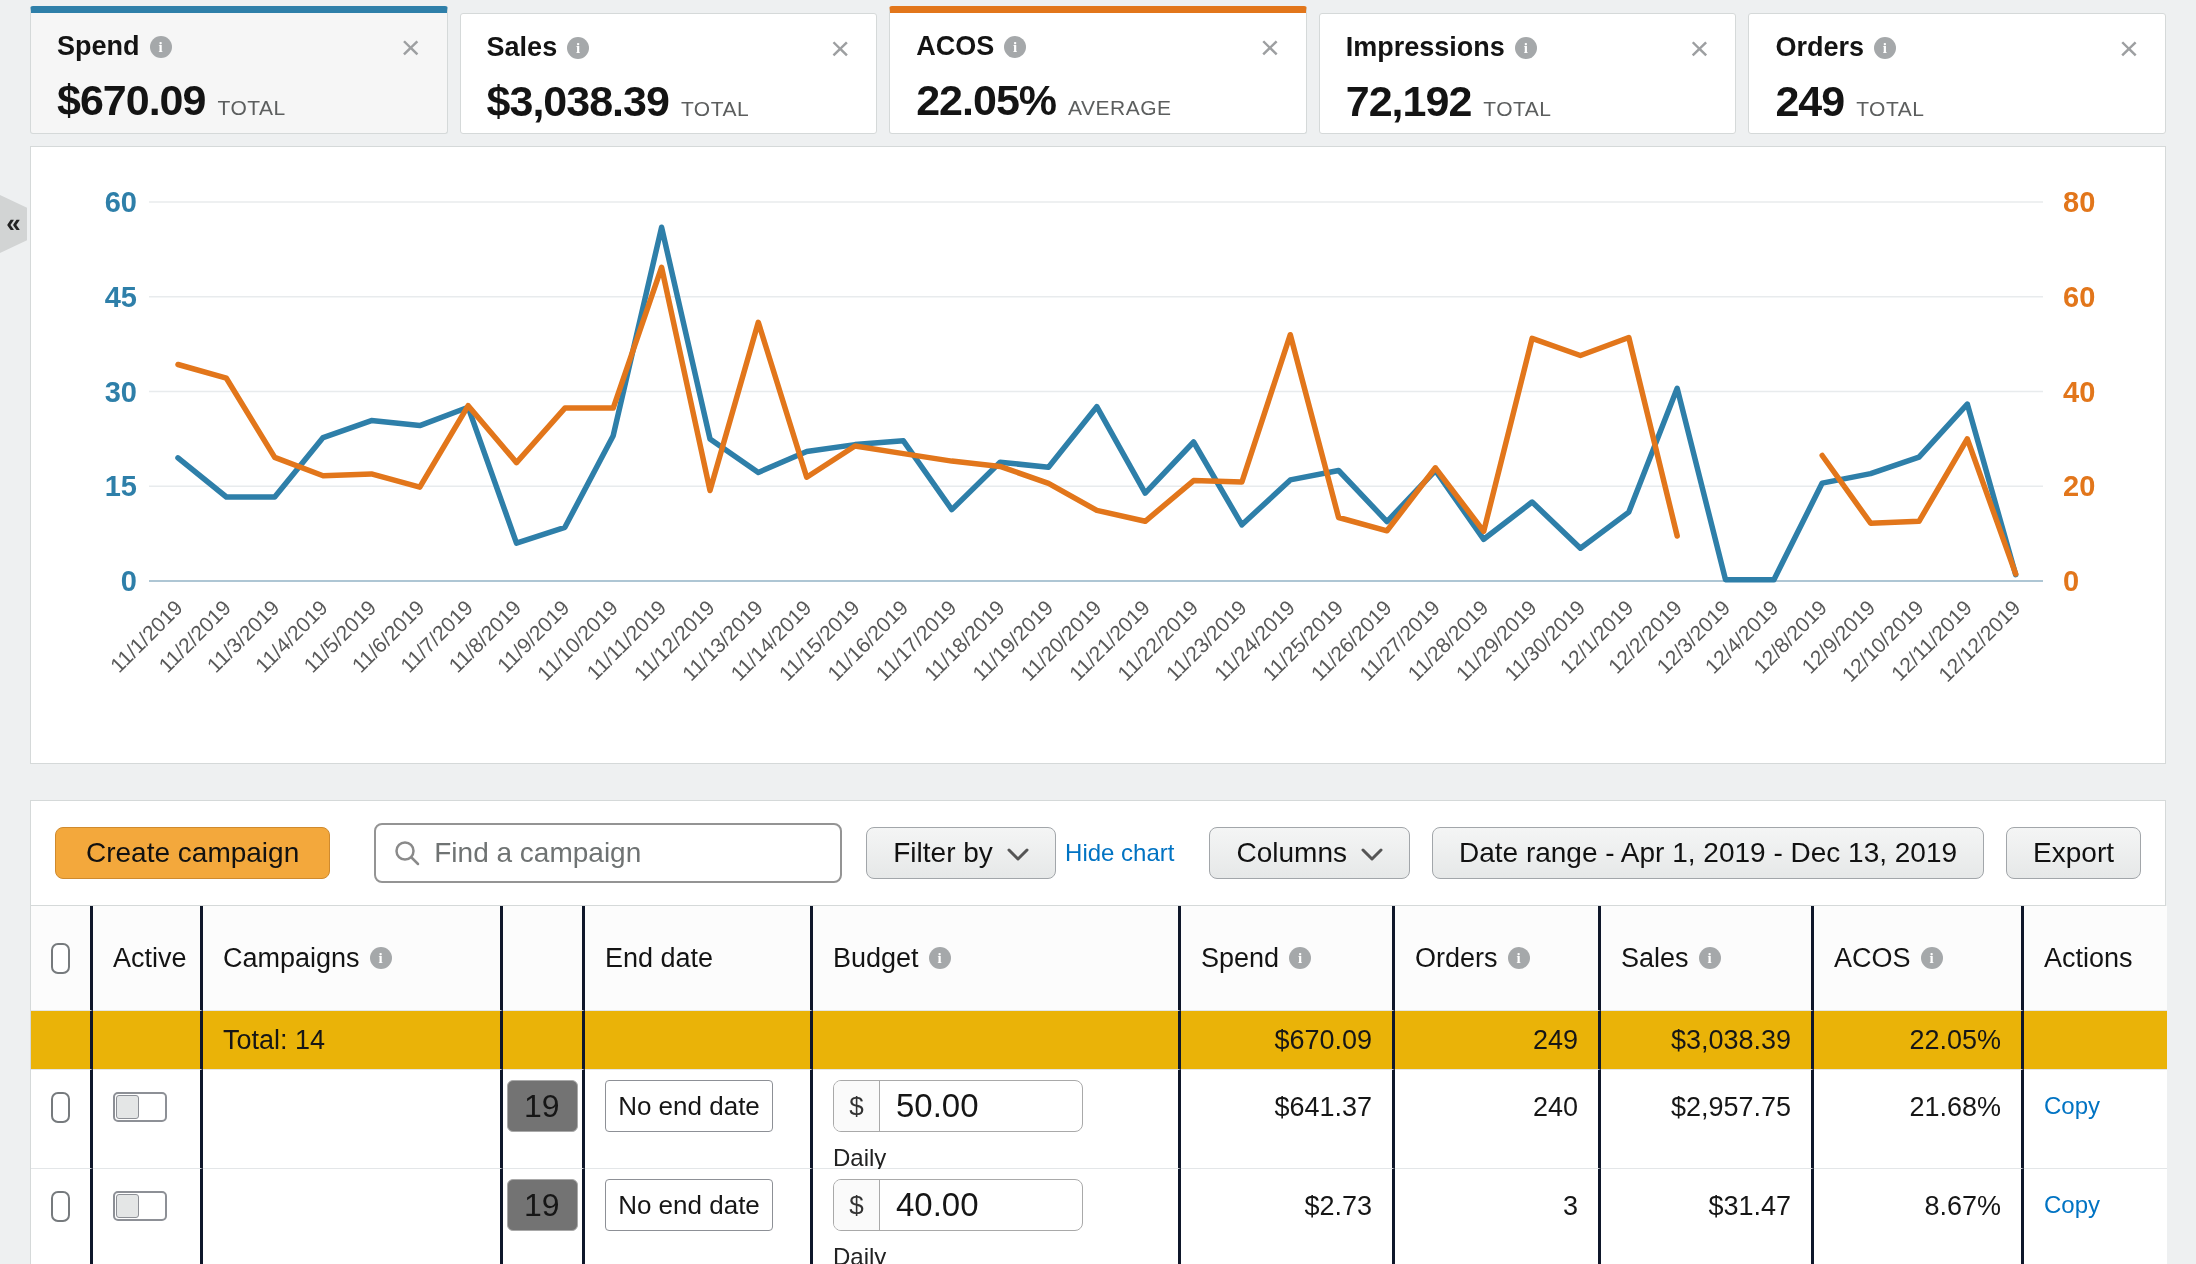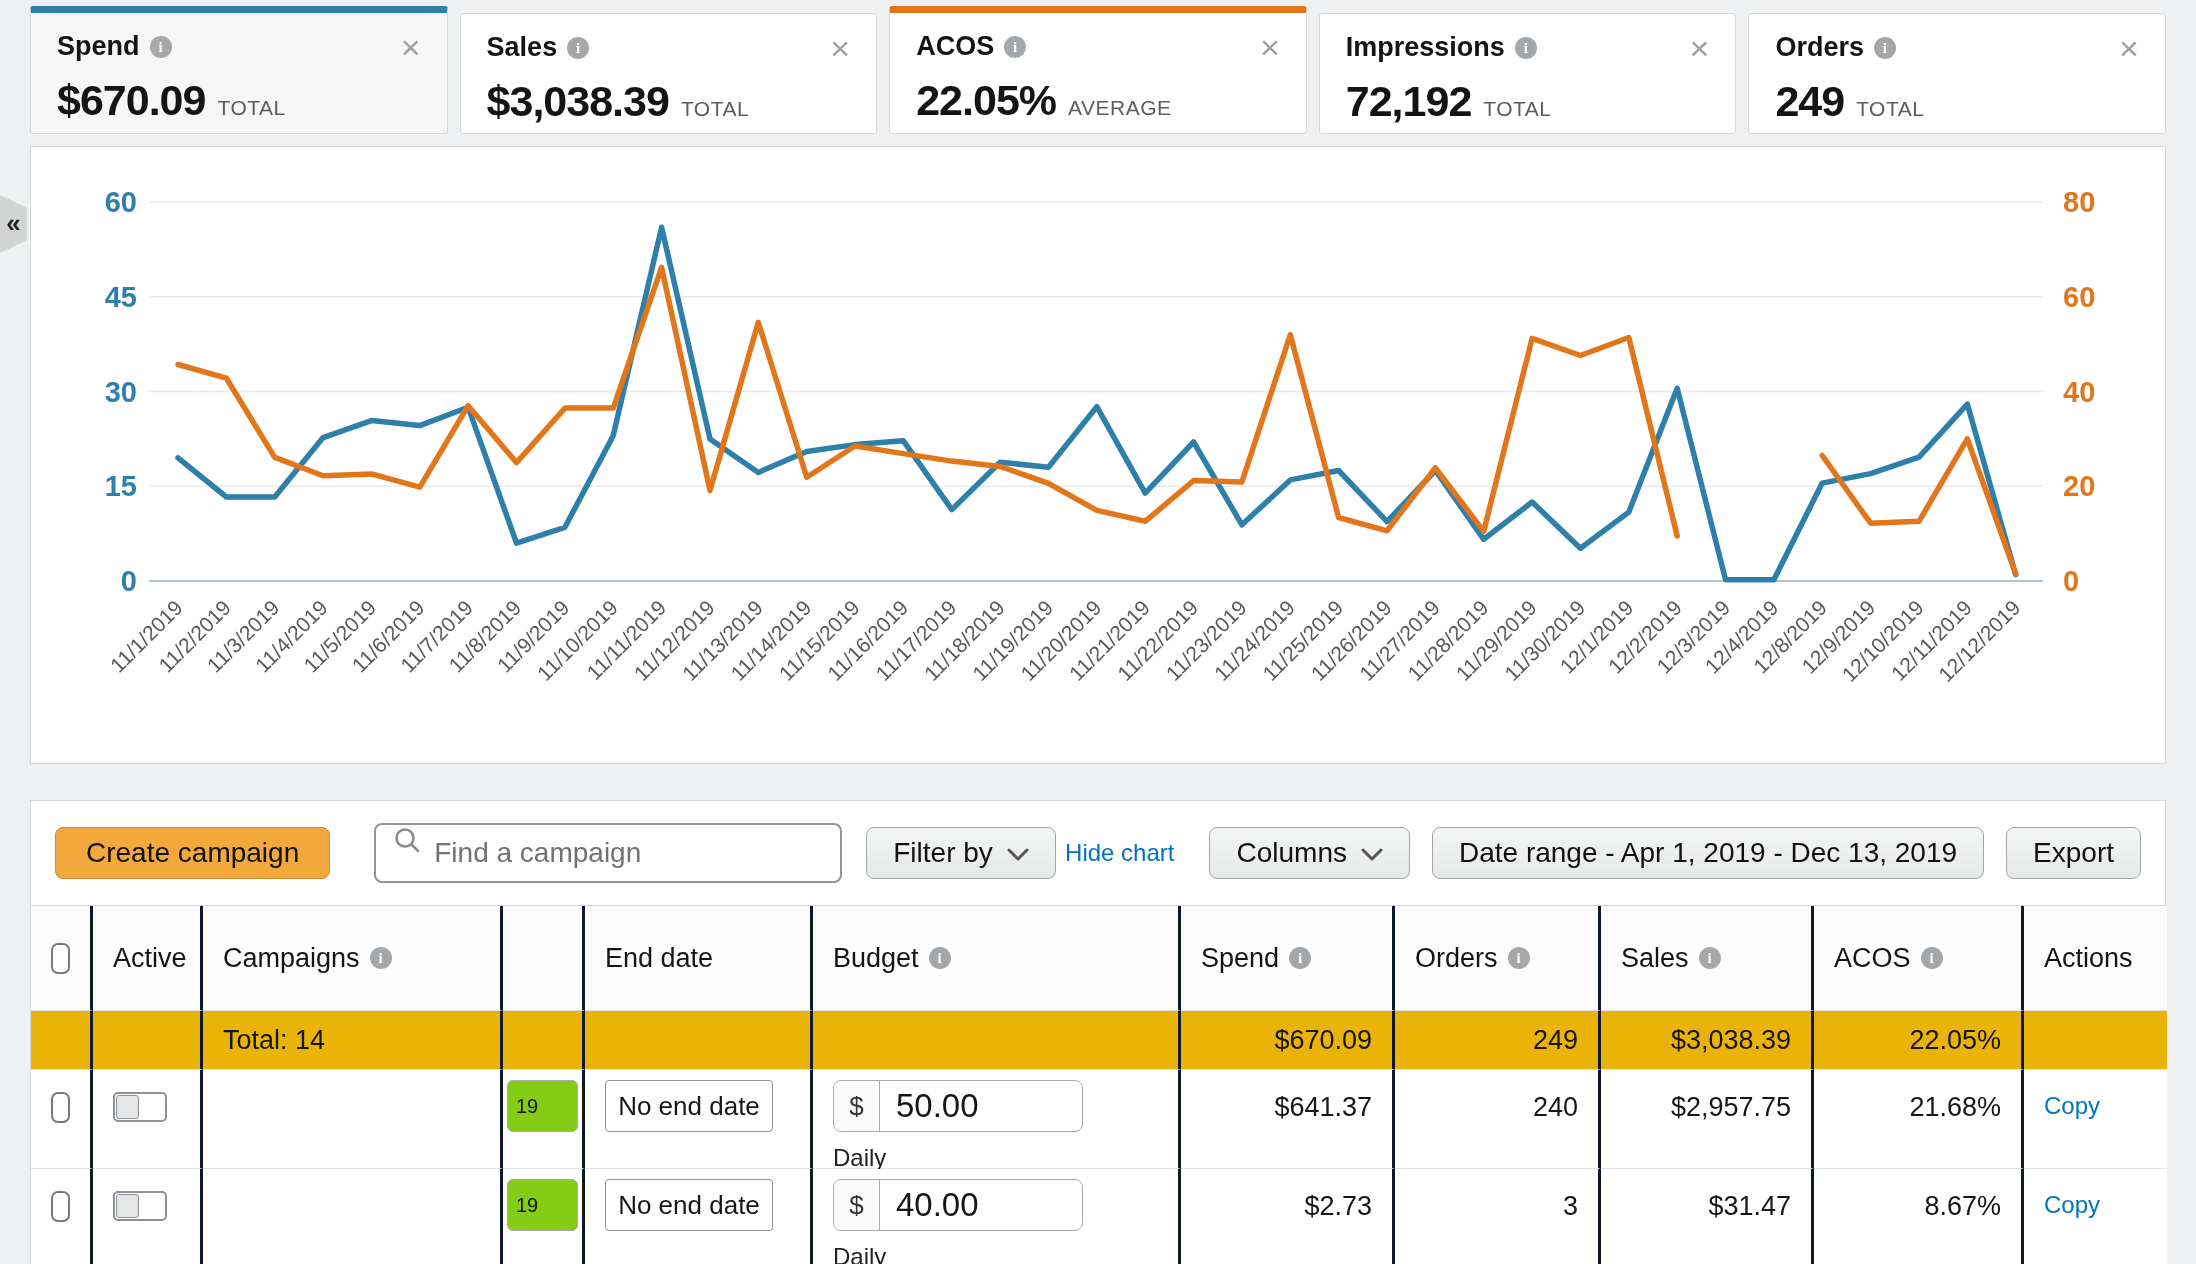--- a/index.html
+++ b/index.html
@@ -38,21 +38,21 @@
 
   
   .table-panel { margin:36px 30px 0 30px; background:#fff; border:1px solid #d5d9d9; }
   .toolbar { display:flex; align-items:center; padding:22px 24px; }
   .btn { border-radius:8px; font-size:28px; color:#111; height:52px; display:flex;
     align-items:center; justify-content:center; cursor:pointer; white-space:nowrap; }
   .btn-primary { background:#f3a83c; border:1px solid #cf8a2e; padding:0 30px; }
   .btn-gray { background:linear-gradient(#f4f5f5,#e6e8e8); border:1px solid #a2a6aa; padding:0 26px; }
   .chevron-down { margin-left:14px; }
   .search-box { margin-left:44px; width:468px; height:60px; background:#fff; border:2px solid #949494;
-    border-radius:8px; display:flex; padding:0 16px; }
+    border-radius:8px; display:flex; align-items:center; padding:0 16px; }
   .search-box input { border:none; outline:none; font-size:28px; color:#333; width:100%;
     font-family:"Liberation Sans", sans-serif; background:transparent; }
   .search-box input::placeholder { color:#6f7373; }
   .search-icon { margin-right:12px; display:flex; }
   .toolbar-right { margin-left:auto; display:flex; align-items:center; }
   .link { color:#0073c3; font-size:24px; cursor:pointer; }
   .hide-chart { margin-right:35px; }
   .toolbar-right .btn + .btn { margin-left:22px; }
 
   
@@ -65,22 +65,22 @@
   .num { justify-content:flex-end; text-align:right; }
   .trow { height:59px; background:#eab308; }
   .drow { height:99px; background:#fff; align-items:flex-start; padding-top:22px; }
   .drow2 { height:120px; }
   .checkbox { width:31px; height:31px; background:#fff; border:2px solid #767a7d; border-radius:7px; cursor:pointer; }
   .cell-center { justify-content:center; }
   .toggle { width:54px; height:30px; background:#fff; border:2px solid #8d9096; border-radius:5px;
     position:relative; cursor:pointer; }
   .toggle .knob { position:absolute; left:1px; top:1px; width:23px; height:24px;
     background:#e4e6e6; border:1px solid #8d9096; border-radius:3px; }
-  .mini-input { width:74px; height:52px; background:#84cc16; border:1px solid #a9a9a9; border-radius:6px;
-    font-size:20px; display:flex; align-items:center; padding-left:8px; margin-top:-12px; }
+  .mini-input { width:74px; height:52px; background:#737373; border:1px solid #a9a9a9; border-radius:6px;
+    font-size:32px; display:flex; align-items:center; padding-left:16px; margin-top:-12px; }
   .endDate-box { width:168px; height:52px; background:#fff; border:1px solid #8d9096; border-radius:4px;
     font-size:26px; display:flex; align-items:center; justify-content:center; margin-top:-12px; cursor:pointer; }
   .budget-wrap { margin-top:-12px; }
   .budget-input { width:250px; height:52px; background:#fff; border:1px solid #a9a9a9; border-radius:8px;
     display:flex; align-items:stretch; overflow:hidden; }
   .budget-currency { width:46px; border-right:1px solid #a9a9a9; background:#fafafa; font-size:26px;
     display:flex; align-items:center; justify-content:center; color:#333; }
   .budget-value { font-size:33px; display:flex; align-items:center; padding-left:16px; }
   .budget-period { font-size:24px; color:#222; margin-top:12px; }
   .header-label { display:flex; align-items:center; }

